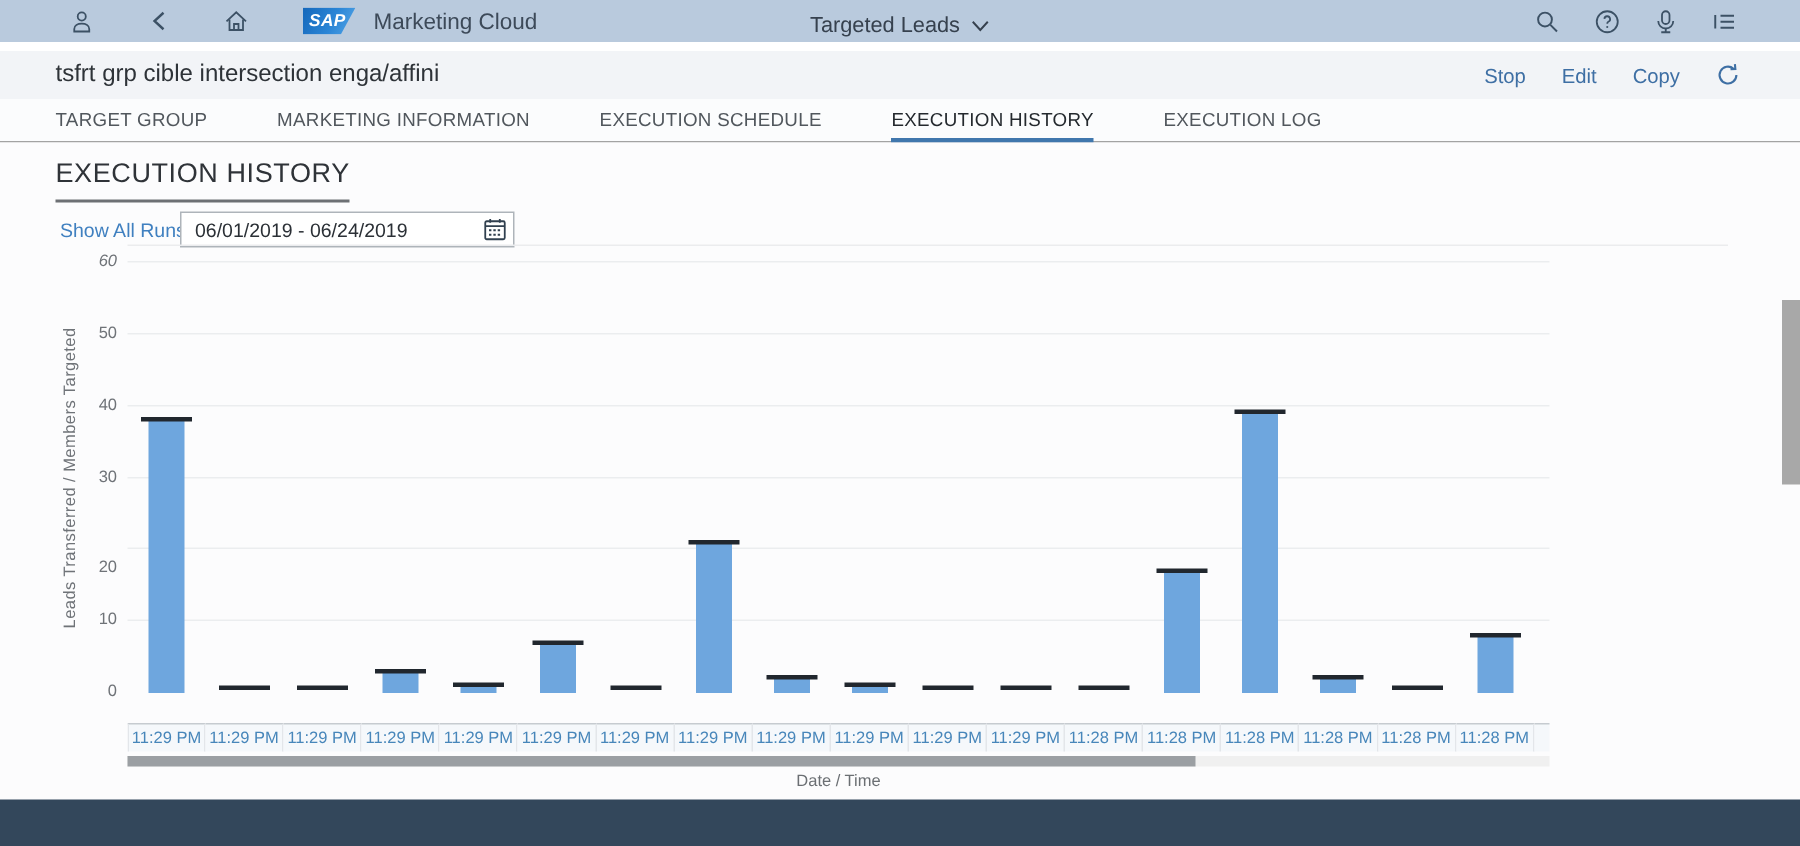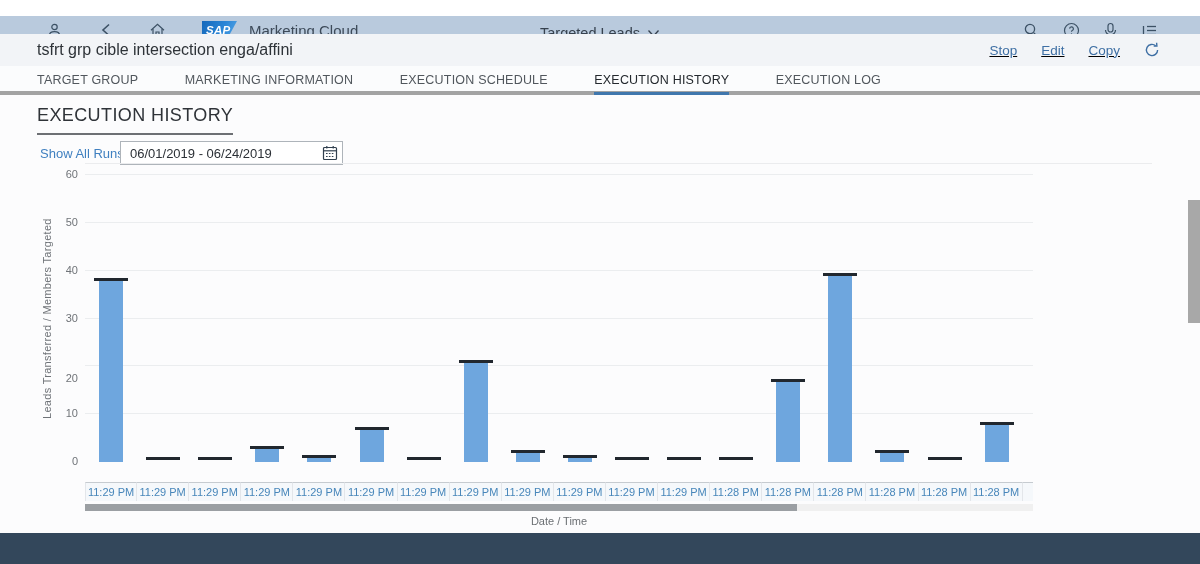--- a/index.html
+++ b/index.html
@@ -1,41 +1,41 @@
 <!DOCTYPE html>
 <html><head>
 <meta charset="utf-8">
 <style>
   * { margin:0; padding:0; box-sizing:border-box; }
   html,body { width:1200px; height:564px; }
   body { font-family:"Liberation Sans", sans-serif; background:#ffffff; position:relative; overflow:hidden; }
   .page { position:absolute; left:0; top:0; width:1200px; height:564px; overflow:hidden; }
 
   
-  .shellbar { position:absolute; left:0; top:16px; width:100%; height:28px; background:#b9cadd; display:flex; align-items:center; }
+  .shellbar { position:absolute; left:0; top:0; width:100%; height:28px; background:#b9cadd; display:flex; align-items:center; }
   .shell-left { display:flex; align-items:center; padding-left:46px; }
   .shell-left .sicon { margin-right:36px; display:flex; align-items:center; cursor:pointer; }
   .sap-logo { width:35px; height:18px; background:linear-gradient(115deg,#1568bb 0%,#2a85d6 55%,#55a6e6 100%);
     clip-path:polygon(0 0,100% 0,72% 100%,0 100%); color:#fff; font-size:11.5px; font-weight:bold; font-style:italic;
     display:flex; align-items:center; padding-left:4px; letter-spacing:.3px; margin-right:12px; }
   .product-name { font-size:15px; color:#3d4a59; }
   .shell-center { position:absolute; left:50%; top:0; height:34px; transform:translateX(-50%); display:flex; align-items:center; gap:7px; cursor:pointer; }
   .app-title { font-size:14.5px; color:#36414e; }
   .shell-right { margin-left:auto; display:flex; align-items:center; gap:23px; padding-right:42px; }
   .shell-right .sicon { display:flex; align-items:center; cursor:pointer; }
   .sicon svg { display:block; }
 
   
   .titlebar { position:absolute; left:0; top:34px; width:100%; height:32px; background:#f2f4f7; display:flex; align-items:center; }
   .page-title { margin-left:37px; font-size:16px; color:#2e3338; }
-  .title-actions { margin-left:auto; display:flex; align-items:center; gap:24px; padding-right:40px;text-decoration:underline; }
+  .title-actions { margin-left:auto; display:flex; align-items:center; gap:24px; padding-right:40px; }
   .action-link { font-size:13.5px; color:#3e6fa4; cursor:pointer; }
 
   
-  .tabstrip { position:absolute; left:0; top:66px; width:100%; height:29px; background:#fbfcfd; border-bottom:4px solid #a3a3a3; padding-left:37px; }
+  .tabstrip { position:absolute; left:0; top:66px; width:100%; height:29px; background:#fbfcfd; border-bottom:1px solid #a3a3a3; padding-left:37px; }
   .tab { display:inline-block; font-size:12.5px; letter-spacing:.2px; color:#51575d; padding:7px 0 5px 0; margin-right:42px; border-bottom:3px solid transparent; cursor:pointer; }
   .tab.active { color:#24292e; border-bottom-color:#4077ad; }
 
   
   .content { position:absolute; left:0; top:95px; width:100%; height:438px; background:#fcfcfd; }
   .section-heading { position:absolute; left:37px; top:10px; font-size:18px; color:#2f3338; letter-spacing:.4px; border-bottom:2px solid #6d7074; padding-bottom:7px; display:inline-block; }
   .filter-row { position:absolute; left:0; top:46px; width:100%; height:24px; }
   .show-all-runs { position:absolute; left:40px; top:5px; font-size:13px; color:#4080c0; cursor:pointer; }
   .date-field { position:absolute; left:120px; top:0; width:223px; height:24px; }
   .date-field input { width:100%; height:100%; border:1px solid #aeb4ba; background:#fff; font-family:"Liberation Sans",sans-serif; font-size:13px; color:#2b3036; padding:0 28px 0 9px; outline:none; }
@@ -188,21 +188,21 @@
 
     <div class="chart">
       <div class="ylab">Leads Transferred / Members Targeted</div>
       <div class="yticks">
           <div class="ytick" style="top: 280px;">0</div>
           <div class="ytick" style="top: 232.167px;">10</div>
           <div class="ytick" style="top: 197px;">20</div>
           <div class="ytick" style="top: 136.5px;">30</div>
           <div class="ytick" style="top: 88.6667px;">40</div>
           <div class="ytick" style="top: 40.8333px;">50</div>
-          <div class="ytick" style="top: -7px;">60</div>
+          <div class="ytick" style="top: -7px; font-style: italic;">60</div>
         </div>
       <div class="plot">
         <div>
             <div class="gridline" style="bottom: 47.8333px;"></div>
             <div class="gridline" style="bottom: 95.6667px;"></div>
             <div class="gridline" style="bottom: 143.5px;"></div>
             <div class="gridline" style="bottom: 191.333px;"></div>
             <div class="gridline" style="bottom: 239.167px;"></div>
             <div class="gridline" style="bottom: 287px;"></div>
           </div>

